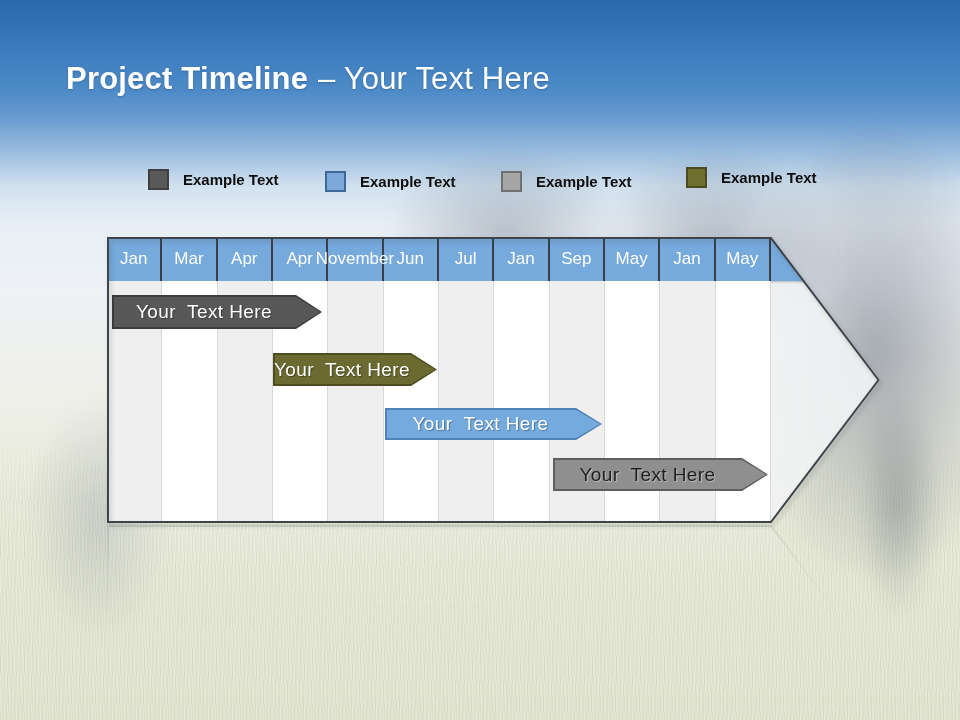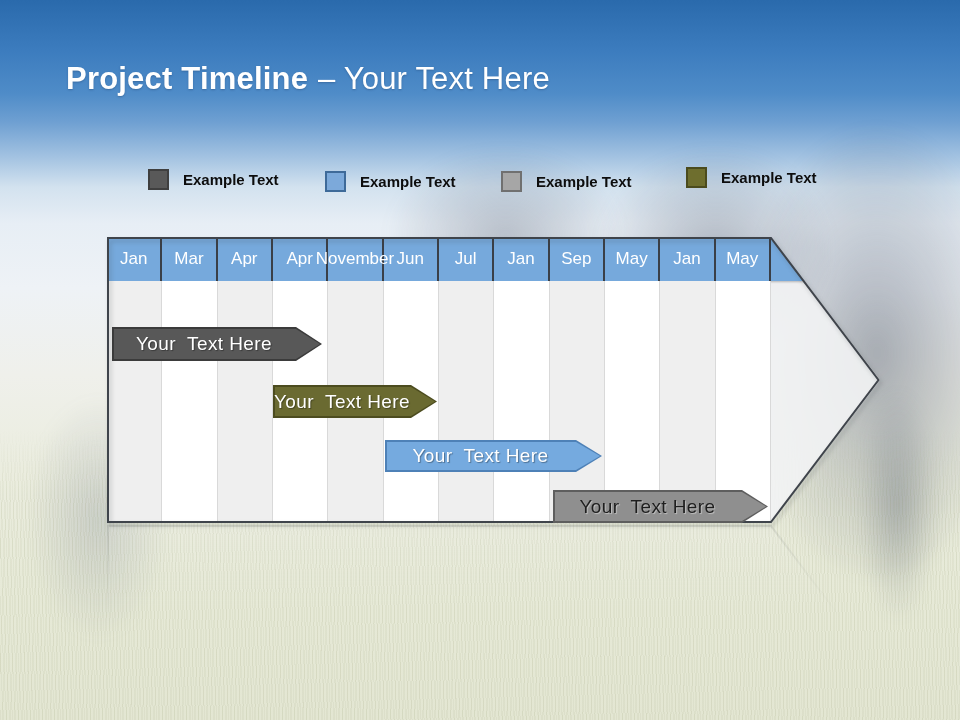--- a/index.html
+++ b/index.html
@@ -52,21 +52,21 @@
     display:flex; align-items:center; justify-content:center;
     color:#FFFFFF; font-size:17px; }
   .tl-cols { position:absolute; left:0; top:44px; width:664px; height:242px; display:flex; }
   .col { width:55.33px; box-sizing:border-box; border-right:1px solid #D9D9D9; }
   .col:nth-child(odd) { background:#EFEFEF; }
   .col:nth-child(even) { background:#FFFFFF; }
   .tl-outline { position:absolute; left:0; top:0; width:773px; height:286px; overflow:visible;
     filter:drop-shadow(2px 3px 2px rgba(60,65,70,.30)); pointer-events:none; }
   
   .bar { position:absolute;
-    clip-path:polygon(0 0, calc(100% - 26px) 0, 100% 50%, calc(100% - 26px) 100%, 0 100%);margin-top:32px; }
+    clip-path:polygon(0 0, calc(100% - 26px) 0, 100% 50%, calc(100% - 26px) 100%, 0 100%); }
   .bar-fill { position:absolute; inset:2px;
     clip-path:polygon(0 0, calc(100% - 24px) 0, 100% 50%, calc(100% - 24px) 100%, 0 100%); }
   .bar-label { position:absolute; top:0; bottom:0; left:0; right:26px;
     display:flex; align-items:center; justify-content:center;
     font-size:19px; letter-spacing:.4px; white-space:pre;
     text-shadow:1px 1px 1px rgba(0,0,0,.35); }
   .bar1 { left:5px;   top:58px;  width:210px; height:34px; }
   .bar2 { left:166px; top:116px; width:164px; height:33px; }
   .bar3 { left:278px; top:171px; width:217px; height:32px; }
   .bar4 { left:446px; top:221px; width:215px; height:33px; }

